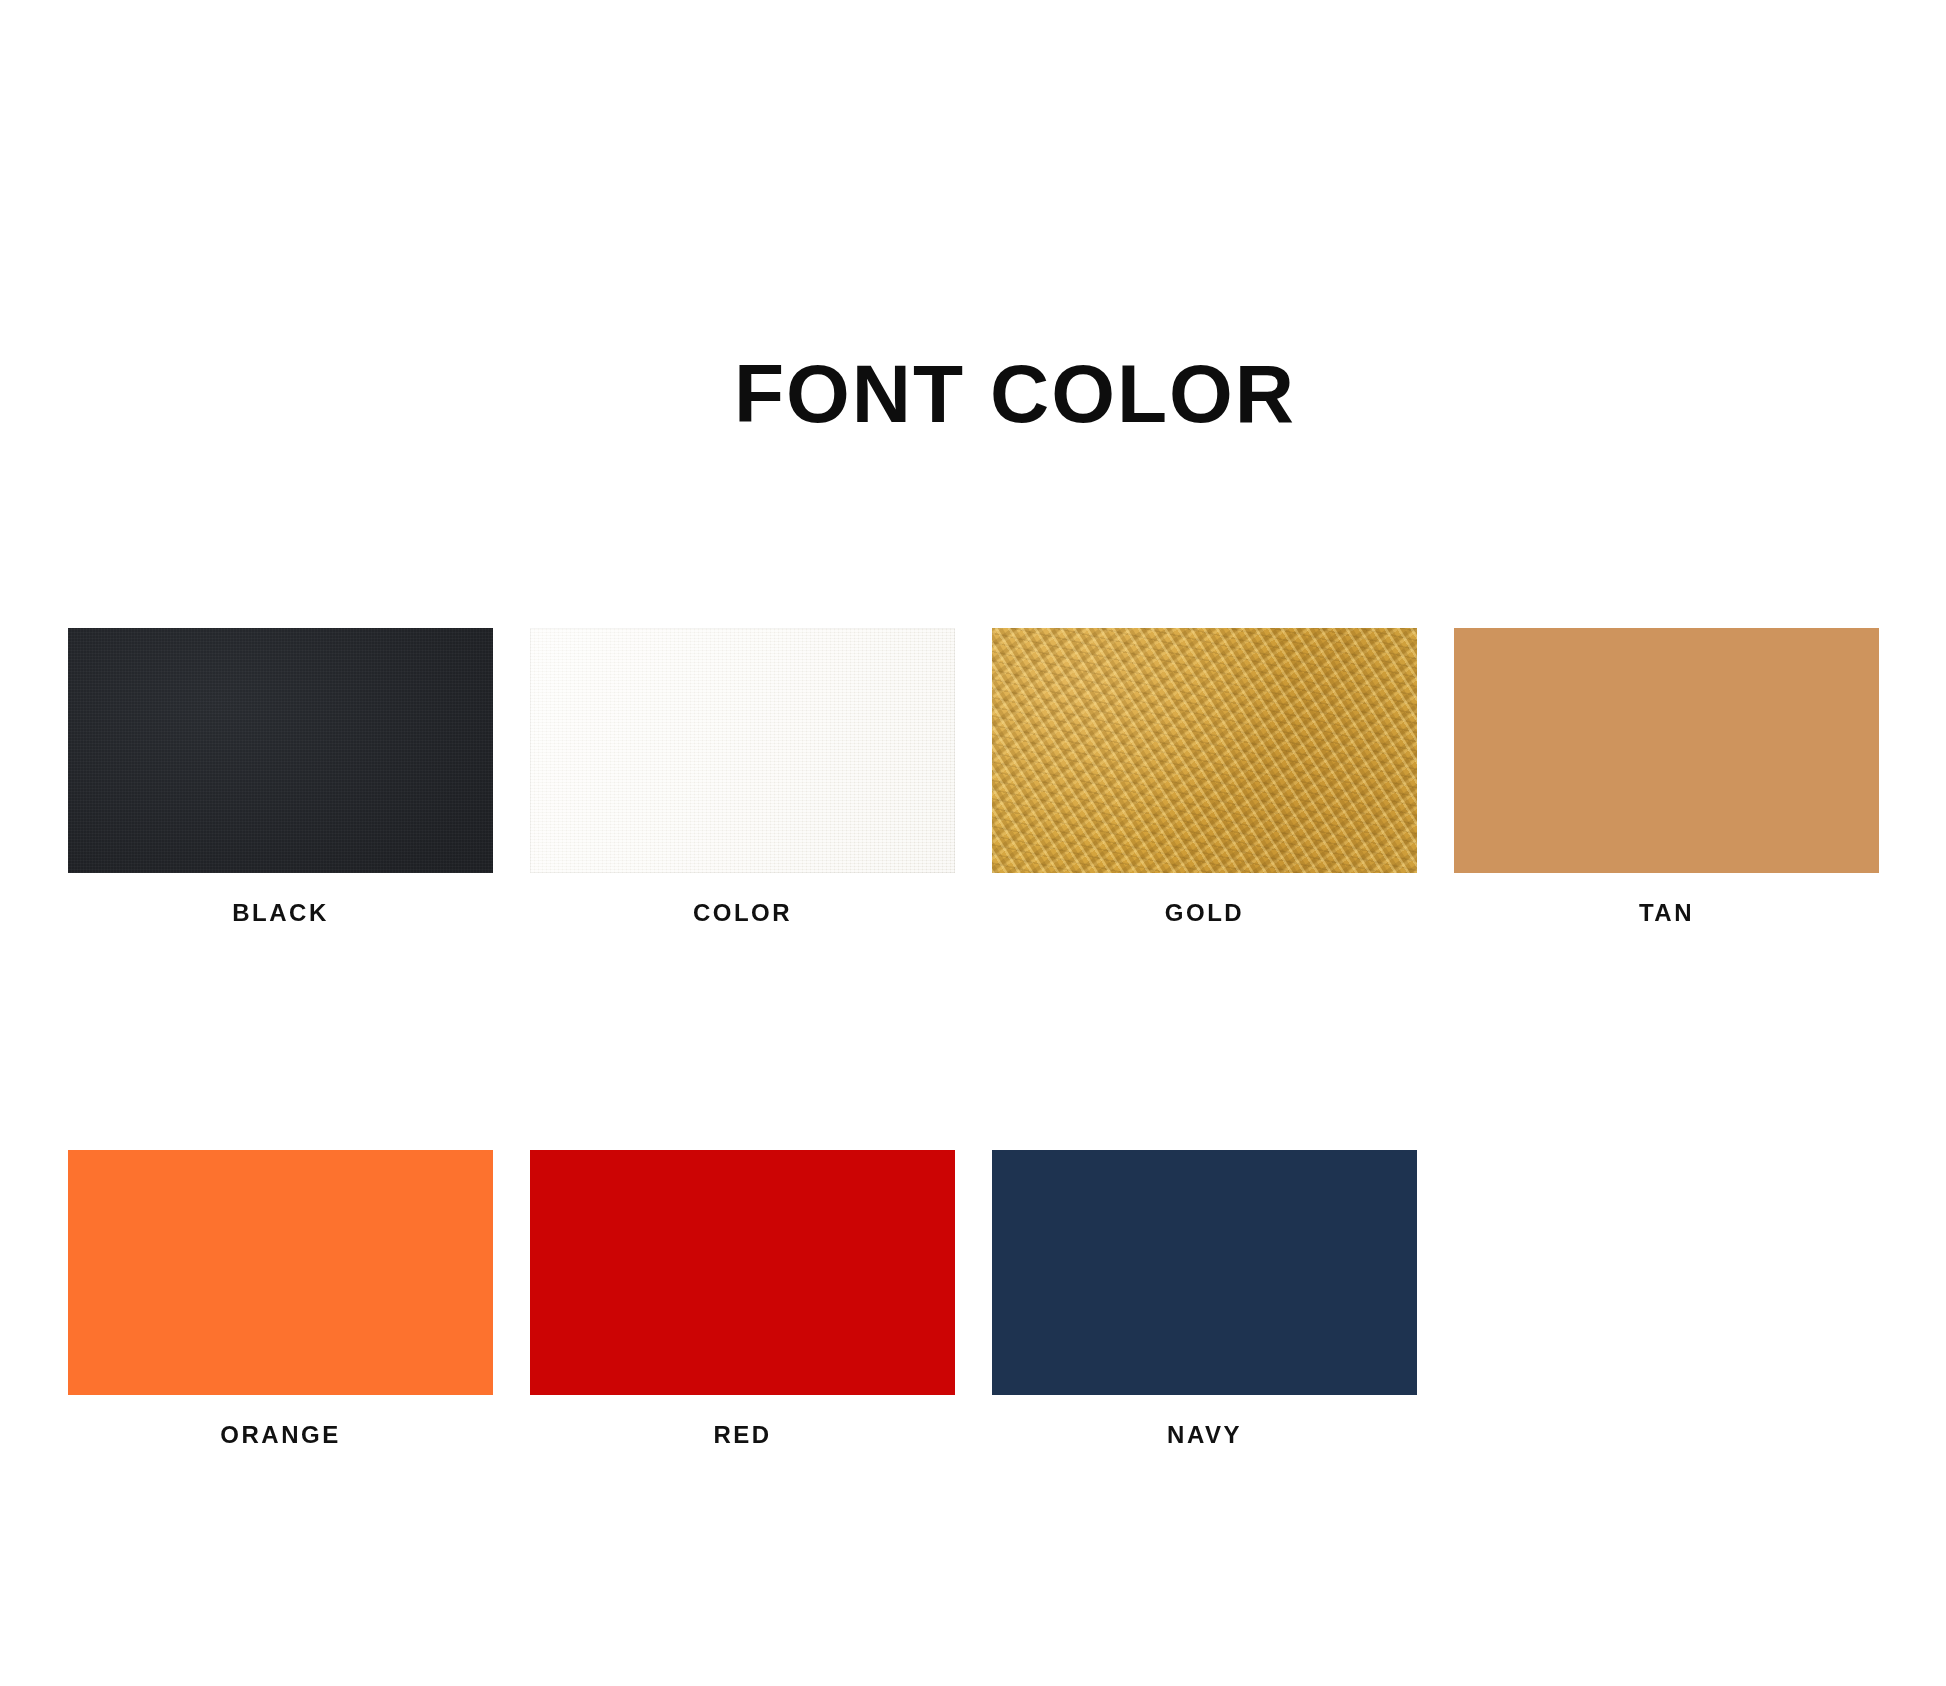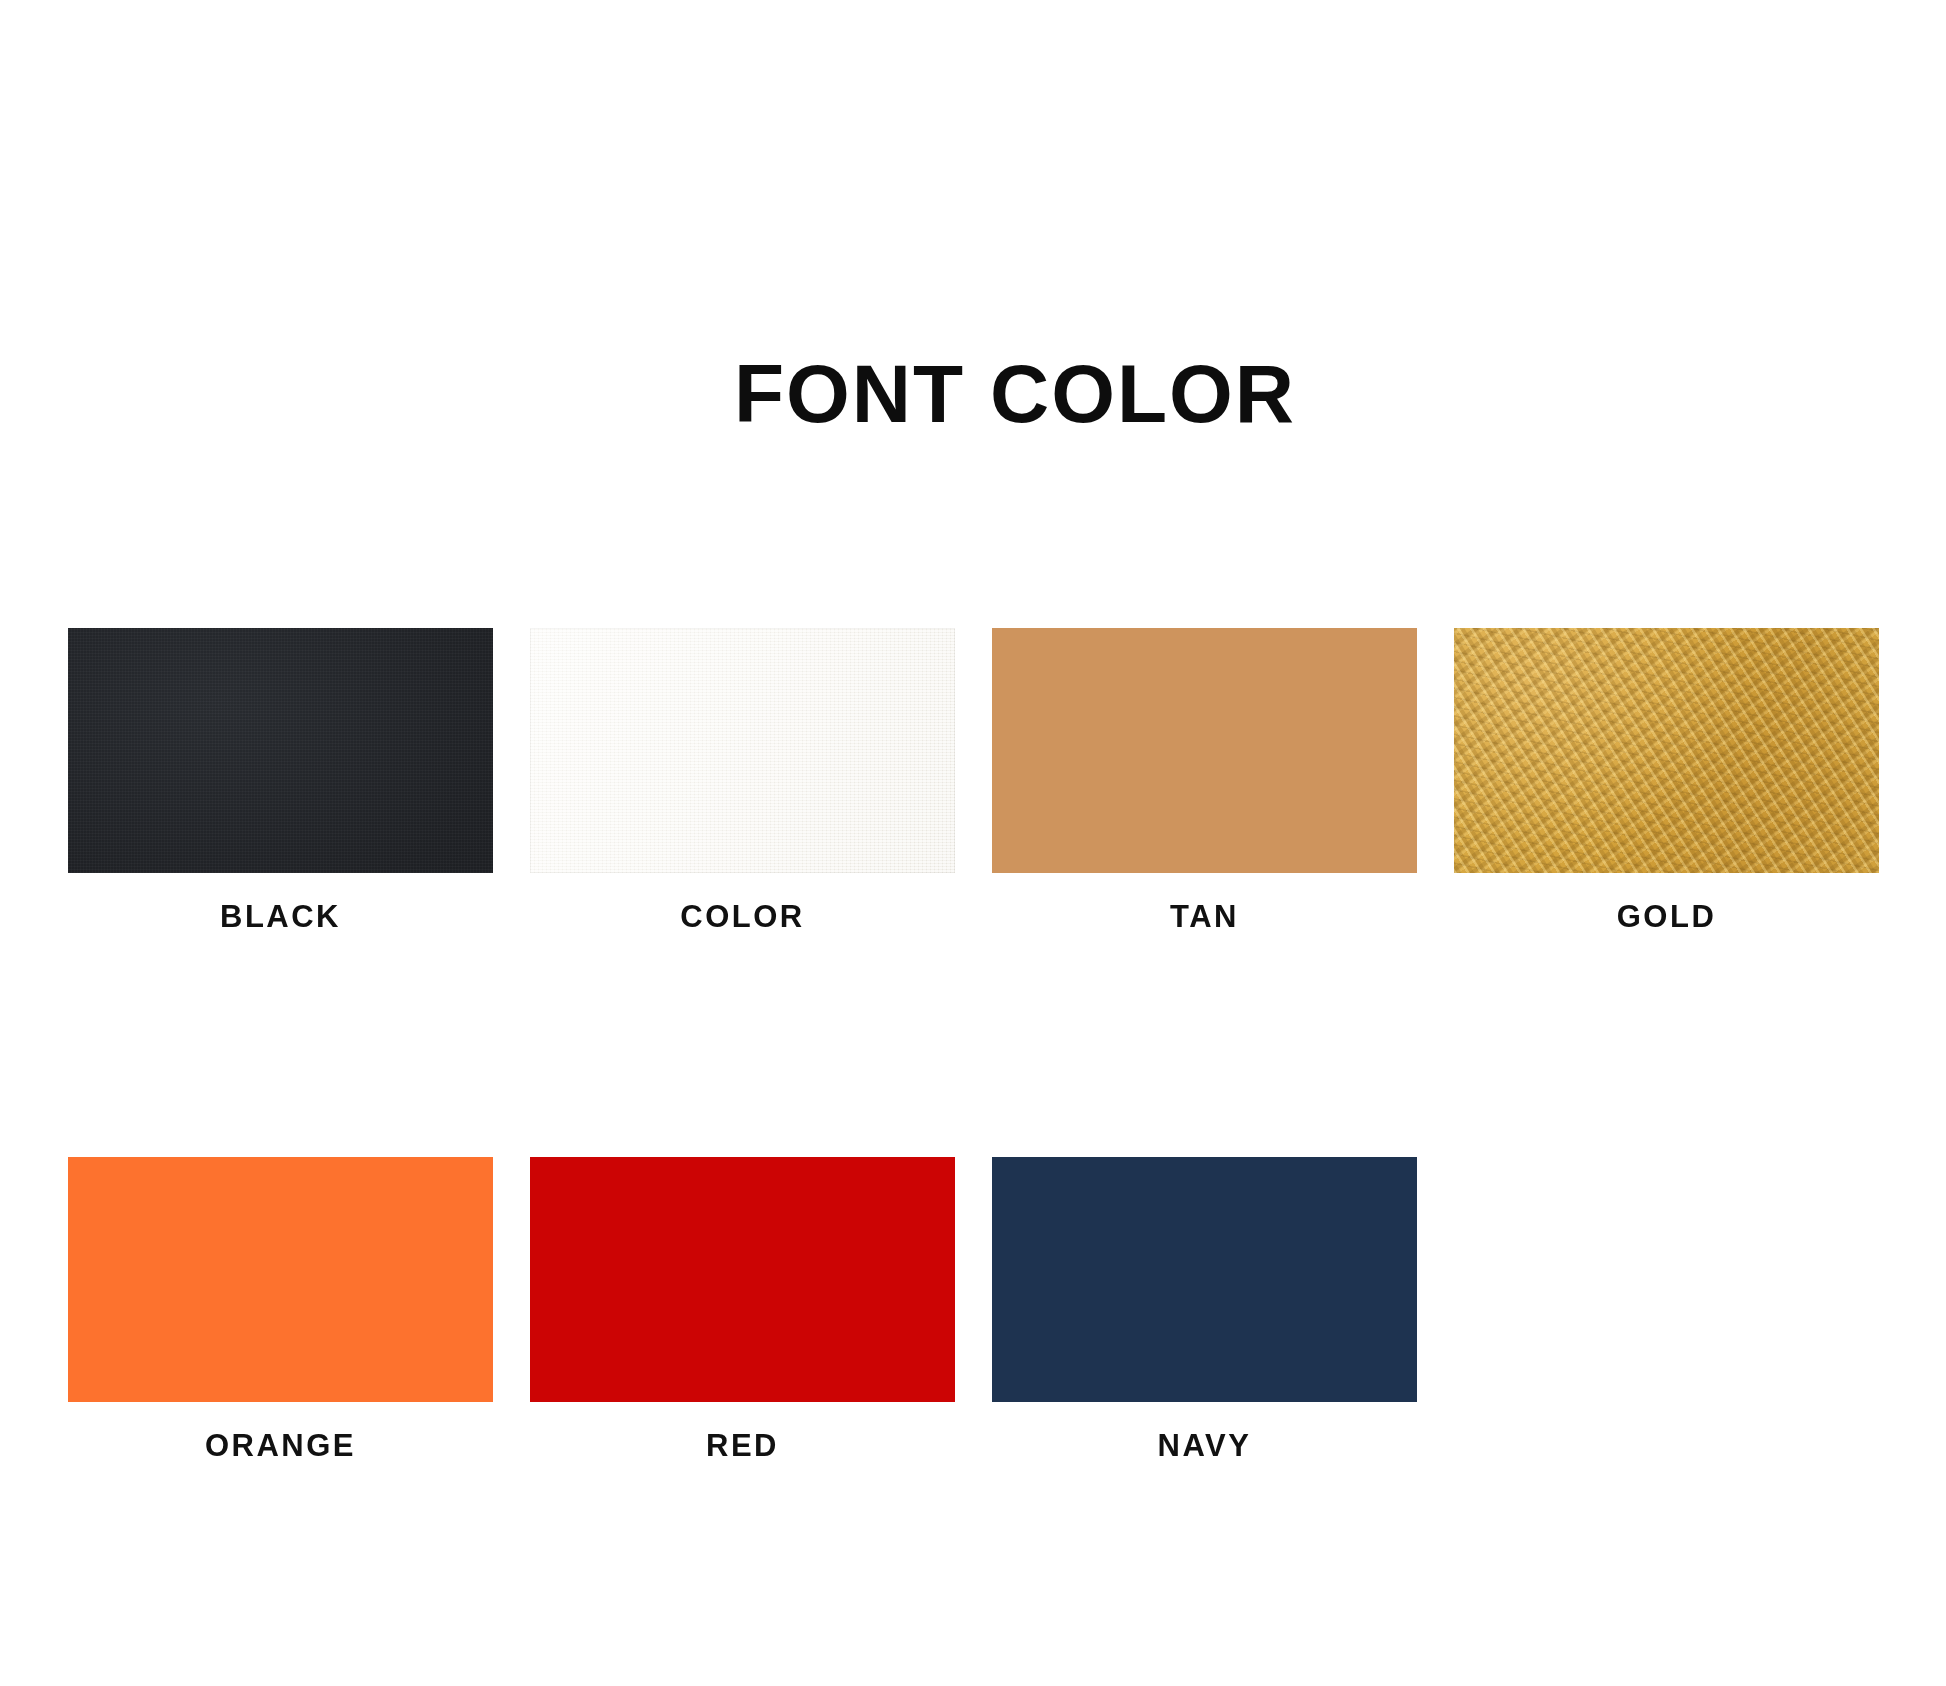--- a/index.html
+++ b/index.html
@@ -54,21 +54,21 @@
     position: relative;
     width: 425px;
     height: 245px;
     overflow: hidden;
   }
 
   .swatch-label {
     margin-top: 28px;
     text-align: center;
     font-family: "Liberation Sans", sans-serif;
-    font-size: 31px;
+    font-size: 24px;
     font-weight: bold;
     letter-spacing: 2.5px;
     color: #111111;
     line-height: 1;
   }
 
   
 
   
   .chip-black {
@@ -137,27 +137,27 @@
       <div class="swatch-chip chip-black"></div>
       <div class="swatch-label">BLACK</div>
     </div>
 
     <div class="swatch-cell">
       <div class="swatch-chip chip-white"></div>
       <div class="swatch-label">COLOR</div>
     </div>
 
     <div class="swatch-cell">
-      <div class="swatch-chip chip-tan" style="background-color: rgb(206, 148, 93);"></div>
-      <div class="swatch-label">TAN</div>
+      <div class="swatch-chip chip-gold"></div>
+      <div class="swatch-label">GOLD</div>
     </div>
 
     <div class="swatch-cell">
-      <div class="swatch-chip chip-gold"></div>
-      <div class="swatch-label">GOLD</div>
+      <div class="swatch-chip chip-tan" style="background-color: rgb(206, 148, 93);"></div>
+      <div class="swatch-label">TAN</div>
     </div>
 
 
     <div class="swatch-cell">
       <div class="swatch-chip chip-orange" style="background-color: rgb(253, 114, 46);"></div>
       <div class="swatch-label">ORANGE</div>
     </div>
 
     <div class="swatch-cell">
       <div class="swatch-chip chip-red" style="background-color: rgb(204, 4, 4);"></div>

